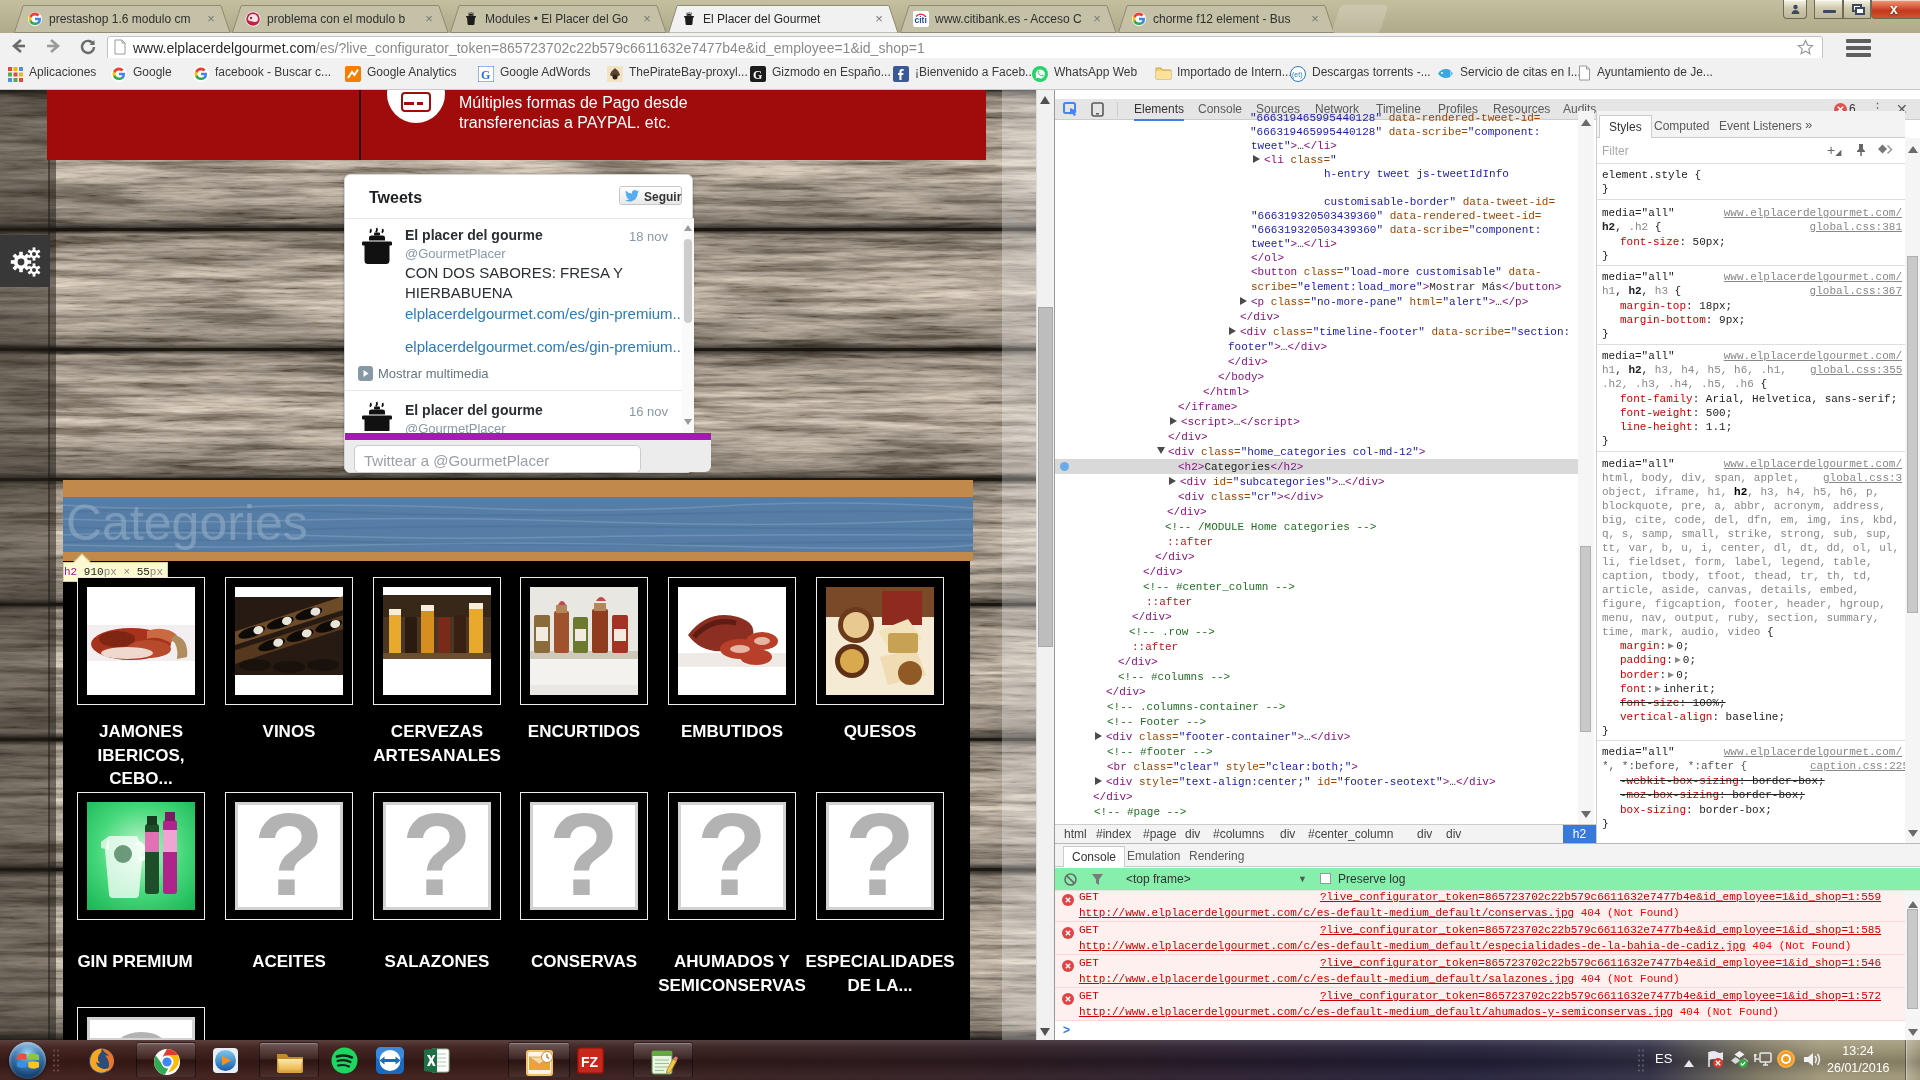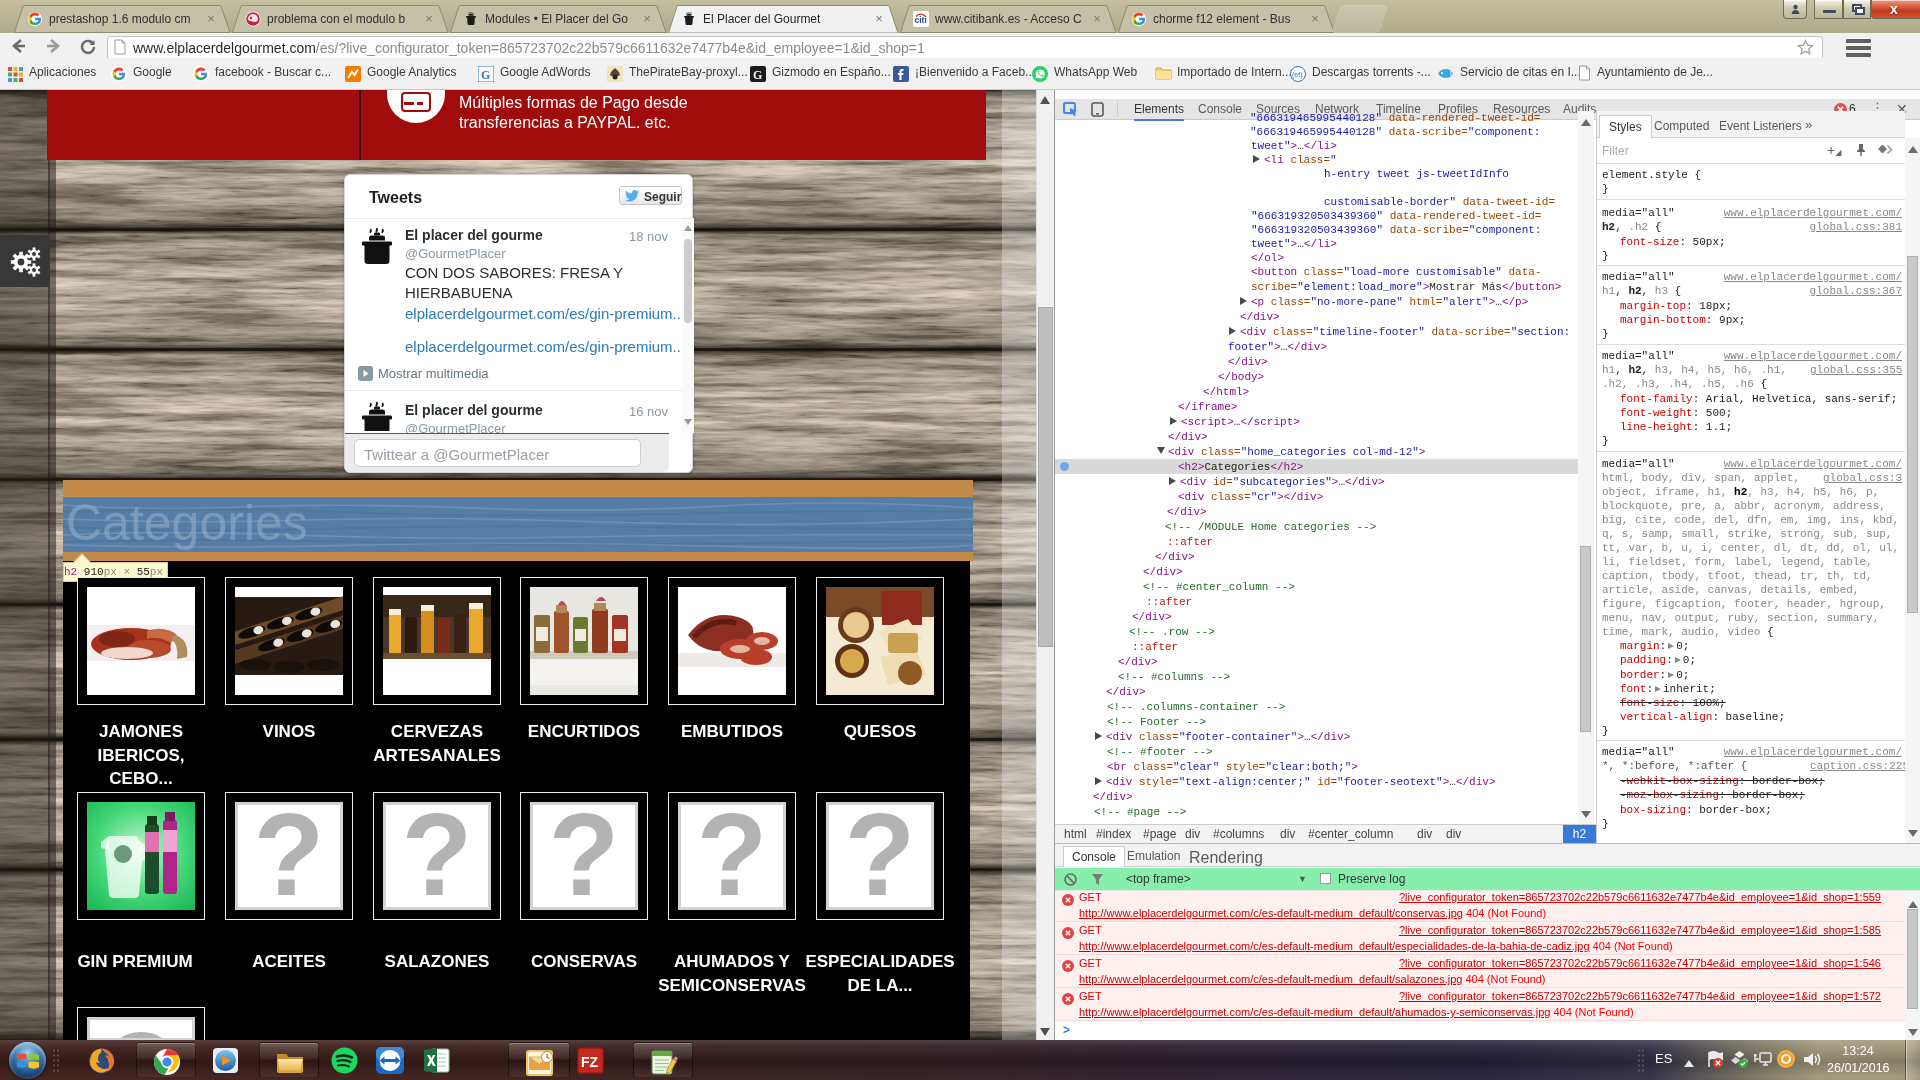--- a/index.html
+++ b/index.html
@@ -37,21 +37,21 @@
 .card{position:absolute;width:128px;height:128px;border:1px solid #ededed;background:#000}
 .cimg{position:absolute;left:9px;top:9px;width:108px;height:108px;background:#fff;overflow:hidden}
 .qm .cimg{border:3px solid #d2d2d2}
 .qm span{position:absolute;left:0;top:-8px;width:102px;text-align:center;font-size:116px;font-weight:bold;color:#b3b3b3;font-family:"Liberation Sans",sans-serif;line-height:116px}
 .clab{position:absolute;width:148px;text-align:center;color:#fff;font-weight:bold;font-size:17px;line-height:23.5px}
 .dtab{top:3px;font-size:12px;color:#5a5a5a}
 .tri{display:inline-block;width:0;height:0;border-left:7px solid #4a4a4a;border-top:4px solid transparent;border-bottom:4px solid transparent;margin-right:4px}
 .trid{display:inline-block;width:0;height:0;border-top:7px solid #4a4a4a;border-left:4px solid transparent;border-right:4px solid transparent;margin-right:3px;vertical-align:1px}
 .trs{display:inline-block;width:0;height:0;border-left:6px solid #888;border-top:3.5px solid transparent;border-bottom:3.5px solid transparent;margin:0 2px}
 .hr{left:542px;width:308px;height:1px;background:#ddd}
-.cerr{position:absolute;left:0;width:850px;height:33px;background:#fff0f0;border-bottom:1px solid #ffd6d6;font-family:Liberation Sans, sans-serif;font-size:11px}
+.cerr{position:absolute;left:0;width:850px;height:33px;background:#fff0f0;border-bottom:1px solid #ffd6d6;font-family:Liberation Mono, monospace;font-size:11px}
 .lnkr{color:#c00;text-decoration:underline}
 .tbtn{top:2px;height:36px;border:1px solid rgba(0,0,0,.5);border-radius:3px;background:linear-gradient(rgba(255,255,255,.2),rgba(255,255,255,.06) 45%,rgba(0,0,0,.1) 50%,rgba(255,255,255,.05));box-shadow:inset 0 1px 0 rgba(255,255,255,.25)}
 </style></head>
 <body>
 <div id="screen">
   <div id="titlebar">
 
     <div class="tab inactive" style="left:14px;width:216px">
         <svg style="position:absolute;left:0;top:0" width="216" height="28">
           <path d="M0.5 27.5 L9 1 Q9.2 0.5 10 0.5 L206.0 0.5 Q206.8 0.5 207.0 1 L216 27.5 Z" fill="#c5c1a6" stroke="#8f8a74" stroke-width="1"></path>
@@ -413,21 +413,21 @@
             <rect x="16" y="5.5" width="6" height="3" rx="1"></rect>
             <rect x="4" y="14.5" width="30" height="4" rx="1.2"></rect>
             <path d="M11 11c0-1.6 1.2-2.4 2.6-2.4h10.8c1.4 0 2.6.8 2.6 2.4v2.5H11z"></path>
             <path d="M12.5 2c1 1.5.3 2.5-.5 3.8M18.6 1c1 1.5.3 2.8-.5 4.2M24.5 2c1 1.5.3 2.5-.5 3.8" stroke="#111" stroke-width="1.8" fill="none"></path>
           </g>
       </svg>
       <div class="abs" style="left:60px;top:227px;font-size:14px;font-weight:bold;color:#292f33">El placer del gourme</div>
       <div class="abs" style="left:284px;top:229px;font-size:13px;color:#8899a6">16 nov</div>
       <div class="abs" style="left:60px;top:246px;height:12px;overflow:hidden;font-size:13px;color:#8899a6">@GourmetPlacer</div>
 
-      <div class="abs" style="left:0;top:258px;width:324px;height:39px;background:#ececec;border-radius:0 0 6px 6px;border-top:1px solid #a21caf">
+      <div class="abs" style="left:0;top:258px;width:366px;height:39px;background:#ececec;border-radius:0 0 6px 6px;border-top:7px solid #a21caf">
         <div class="abs" style="left:9px;top:5px;width:287px;height:28px;background:#fff;border:1px solid #ccc;border-radius:5px">
           <div class="abs" style="left:9px;top:6px;font-size:15px;color:#9aa0a5">Twittear a @GourmetPlacer</div>
         </div>
       </div>
 
       <div class="abs" style="left:337px;top:44px;width:12px;height:214px;background:#fafafa">
         <div class="abs" style="left:2px;top:20px;width:8px;height:84px;background:#cdcdcd;border-radius:4px"></div>
         <div class="abs" style="left:2px;top:5px;width:0;height:0;border:4px solid transparent;border-bottom:6px solid #9a9a9a;transform:translateY(-3px)"></div>
         <div class="abs" style="left:2px;top:200px;width:0;height:0;border:4px solid transparent;border-top:6px solid #9a9a9a"></div>
       </div>
@@ -846,21 +846,21 @@
       <div class="abs" style="left:850px;top:48px;width:16px;height:705px;background:#f5f5f5">
         <div class="abs" style="left:2px;top:118px;width:11px;height:357px;background:#c9c9c9;border:1px solid #b0b0b0"></div>
         <div class="abs" style="left:3px;top:8px;width:0;height:0;border:5px solid transparent;border-bottom:7px solid #6a6a6a;transform:translateY(-5px)"></div>
         <div class="abs" style="left:3px;top:692px;width:0;height:0;border:5px solid transparent;border-top:7px solid #6a6a6a"></div>
       </div>
     </div>
     <div id="console">
       <div class="abs" style="left:0;top:753px;width:866px;height:24px;background:#f3f3f3;border-top:1px solid #b9b9b9;border-bottom:1px solid #ccc">
         <div class="abs" style="left:8px;top:2px;height:21px;background:#fff;border:1px solid #ccc;border-bottom:none;padding:3px 8px 0;font-size:12px;color:#333">Console</div>
         <div class="abs" style="left:72px;top:5px;font-size:12px;color:#5a5a5a">Emulation</div>
-        <div class="abs" style="left:134px;top:5px;font-size:16px;color:#5a5a5a">Rendering</div>
+        <div class="abs" style="left:134px;top:5px;font-size:12px;color:#5a5a5a">Rendering</div>
       </div>
       <div class="abs" style="left:0;top:778px;width:866px;height:23px;background:#86efac;border-bottom:1px solid #e5e5e5">
         <svg class="abs" style="left:9px;top:5px" width="13" height="13" viewBox="0 0 13 13">
             <circle cx="6.5" cy="6.5" r="5.5" fill="none" stroke="#6a6a6a" stroke-width="1.6"></circle>
             <path d="M2.6 2.6 L10.4 10.4" stroke="#6a6a6a" stroke-width="1.6"></path>
           </svg>
         <svg class="abs" style="left:36px;top:5px" width="13" height="13" viewBox="0 0 13 13">
             <path d="M1 1h11L8 6.5V12l-3-2V6.5z" fill="#7a7a7a"></path>
           </svg>
         <div class="abs" style="left:71px;top:4px;font-size:12px;color:#333">&lt;top frame&gt;</div>

